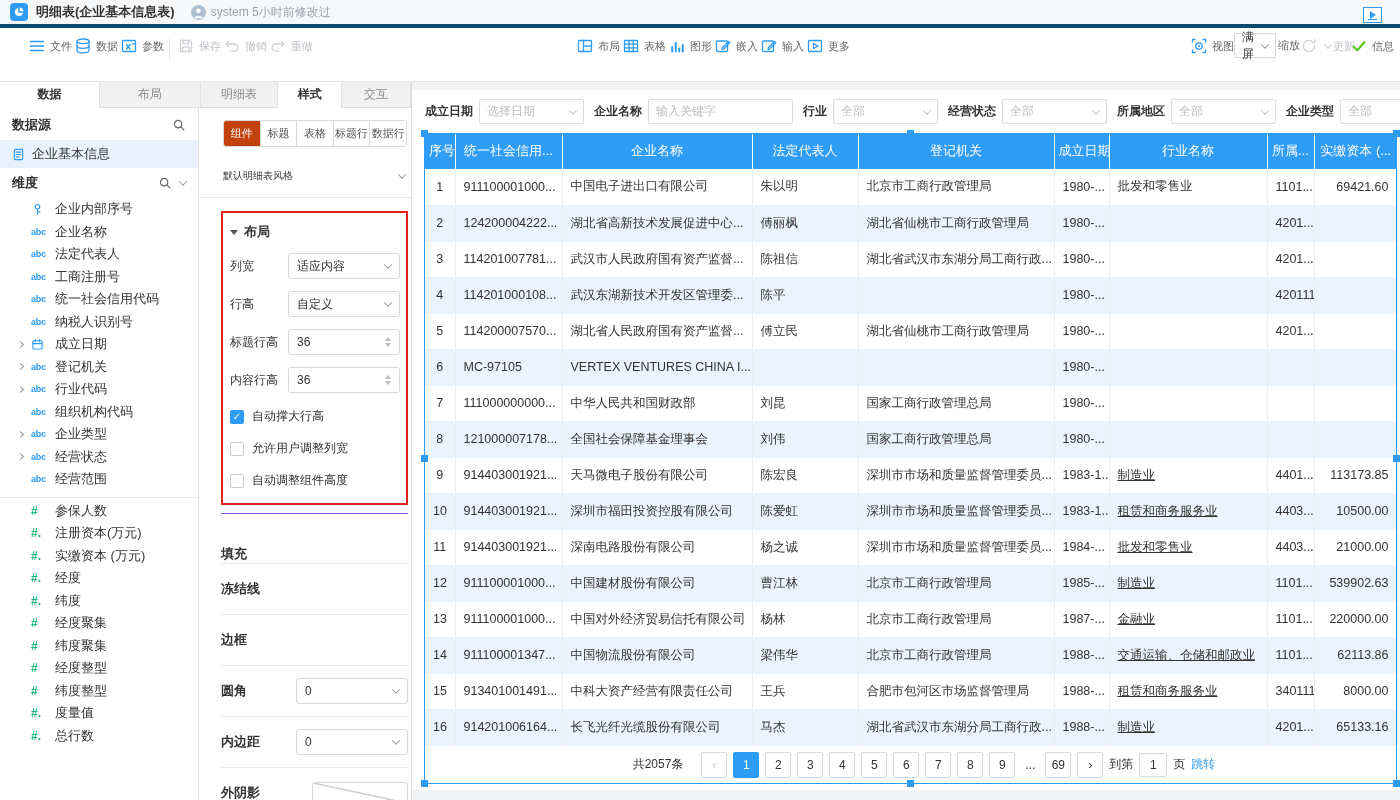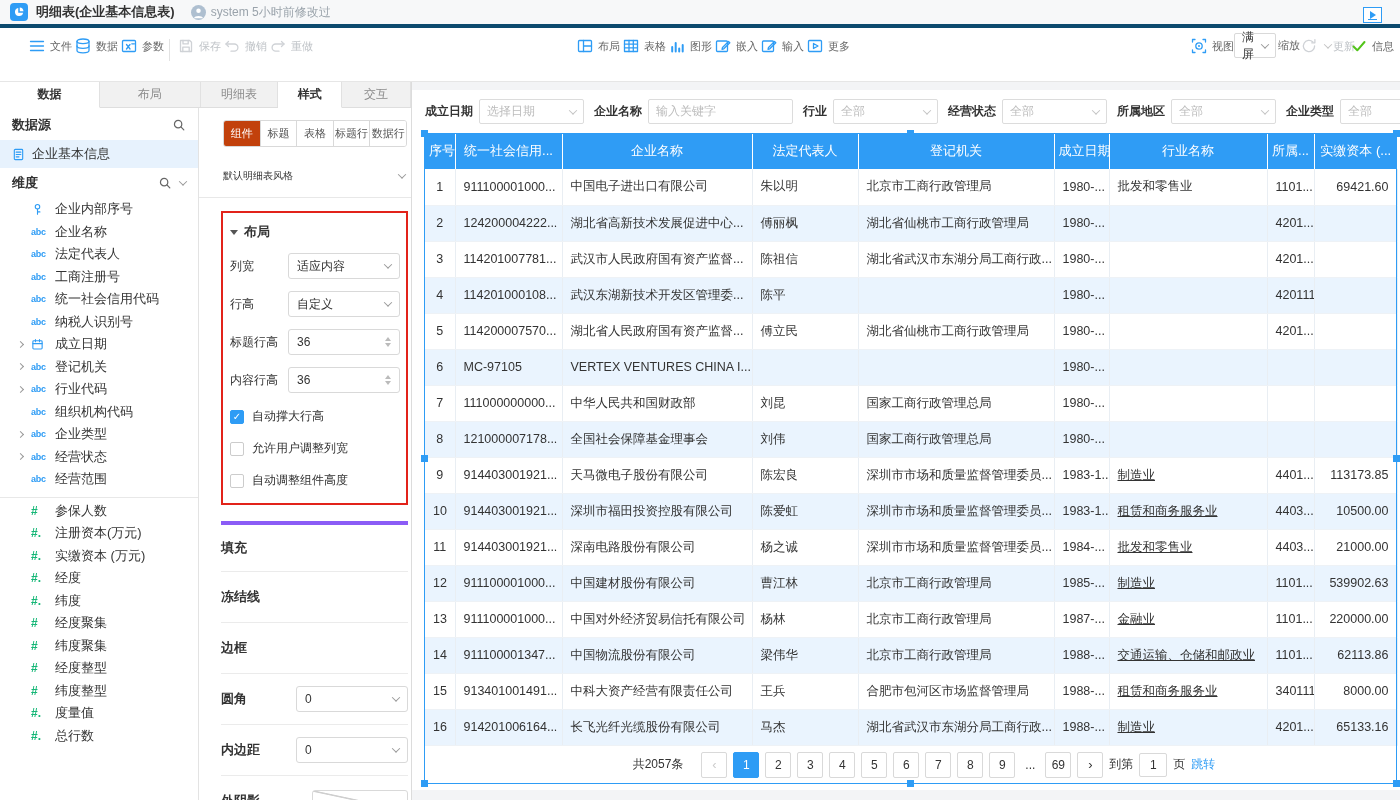--- a/index.html
+++ b/index.html
@@ -73,21 +73,21 @@
   .frow .flabel { width:58px; font-size:12px; color:#333; flex:none; }
   .fcontrol { width:112px; height:26px; border:1px solid #d9d9d9; border-radius:3px; background:#fff; display:flex; align-items:center; justify-content:space-between; padding:0 8px; font-size:12px; color:#333; cursor:pointer; }
   .spin-arrows { display:flex; flex-direction:column; gap:2px; align-items:center; }
   .spin-arrows .up { width:0;height:0;border-bottom:4px solid #bbb;border-left:3.5px solid transparent;border-right:3.5px solid transparent; }
   .spin-arrows .dn { width:0;height:0;border-top:4px solid #bbb;border-left:3.5px solid transparent;border-right:3.5px solid transparent; }
   .crow { display:flex; align-items:center; gap:8px; margin-top:15px; padding-left:7px; font-size:12px; color:#333; cursor:pointer; }
   .cbox { width:14px; height:14px; border:1px solid #ccc; border-radius:2px; background:#fff; flex:none; display:flex; align-items:center; justify-content:center; }
   .cbox.checked { background:#2e9cf5; border-color:#2e9cf5; color:#fff; font-size:10px; line-height:1; }
   .sp-sections { margin-left:22px; margin-right:3px; }
   .sp-section { min-height:51px; display:flex; align-items:center; justify-content:space-between; border-bottom:1px solid #ebebeb; cursor:pointer; }
-  .sp-section:first-child { border-top:4px solid #8b5cf6; margin-top:16px; }
+  .sp-section:first-child { border-top:1px solid #8b5cf6; margin-top:8px;align-items:flex-end; }
   .sp-section .slabel { font-weight:bold; font-size:13px; color:#333; }
   .shadow-box { width:96px; height:22px; border:1px solid #d9d9d9; border-radius:3px; background:linear-gradient(to top right,#fff 47%,#cfcfcf 49%,#cfcfcf 51%,#fff 53%); }
 
   
   .canvas { flex:1; background:#f3f4f6; position:relative; }
   .component { position:absolute; left:0; right:0; top:8px; bottom:10px; background:#fff; overflow:hidden; }
   .filter-bar { height:43px; display:flex; align-items:center; padding-left:13px; gap:10px; }
   .fitem { display:flex; align-items:center; gap:6px; }
   .flabel2 { font-weight:bold; font-size:12px; color:#333; white-space:nowrap; }
   .fselect { width:105px; height:25px; border:1px solid #dcdcdc; border-radius:2px; background:#fff; display:flex; align-items:center; justify-content:space-between; padding:0 7px; font-size:12px; color:#bcbcbc; cursor:pointer; }

